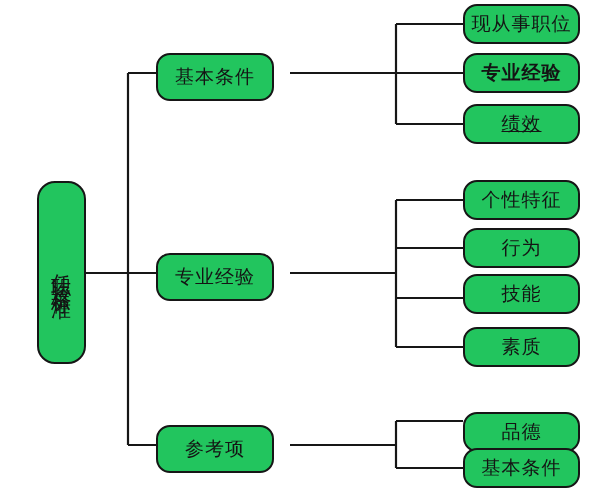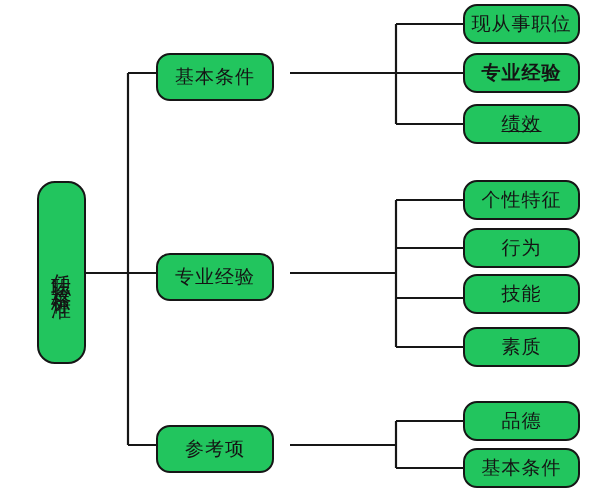--- a/index.html
+++ b/index.html
@@ -59,21 +59,21 @@
   #b-core  { top: 253px; }
   #b-ref   { top: 425px; }
 
   #l-cur   { top: 4px;   }
   #l-exp   { top: 53px; font-weight: bold;  }
   #l-perf  { top: 104px; text-decoration: underline; }
   #l-know  { top: 180px; }
   #l-beh   { top: 228px; }
   #l-skill { top: 274px; }
   #l-qual  { top: 327px; }
-  #l-moral { top: 401px; }
+  #l-moral { top: 412px; }
   #l-pers  { top: 448px; }
 </style>
 </head>
 <body>
 
 <div id="stage">
 
   <svg id="connectors" viewBox="0 0 600 497" xmlns="http://www.w3.org/2000/svg">
 
     <path d="M86 273 H172"></path>

